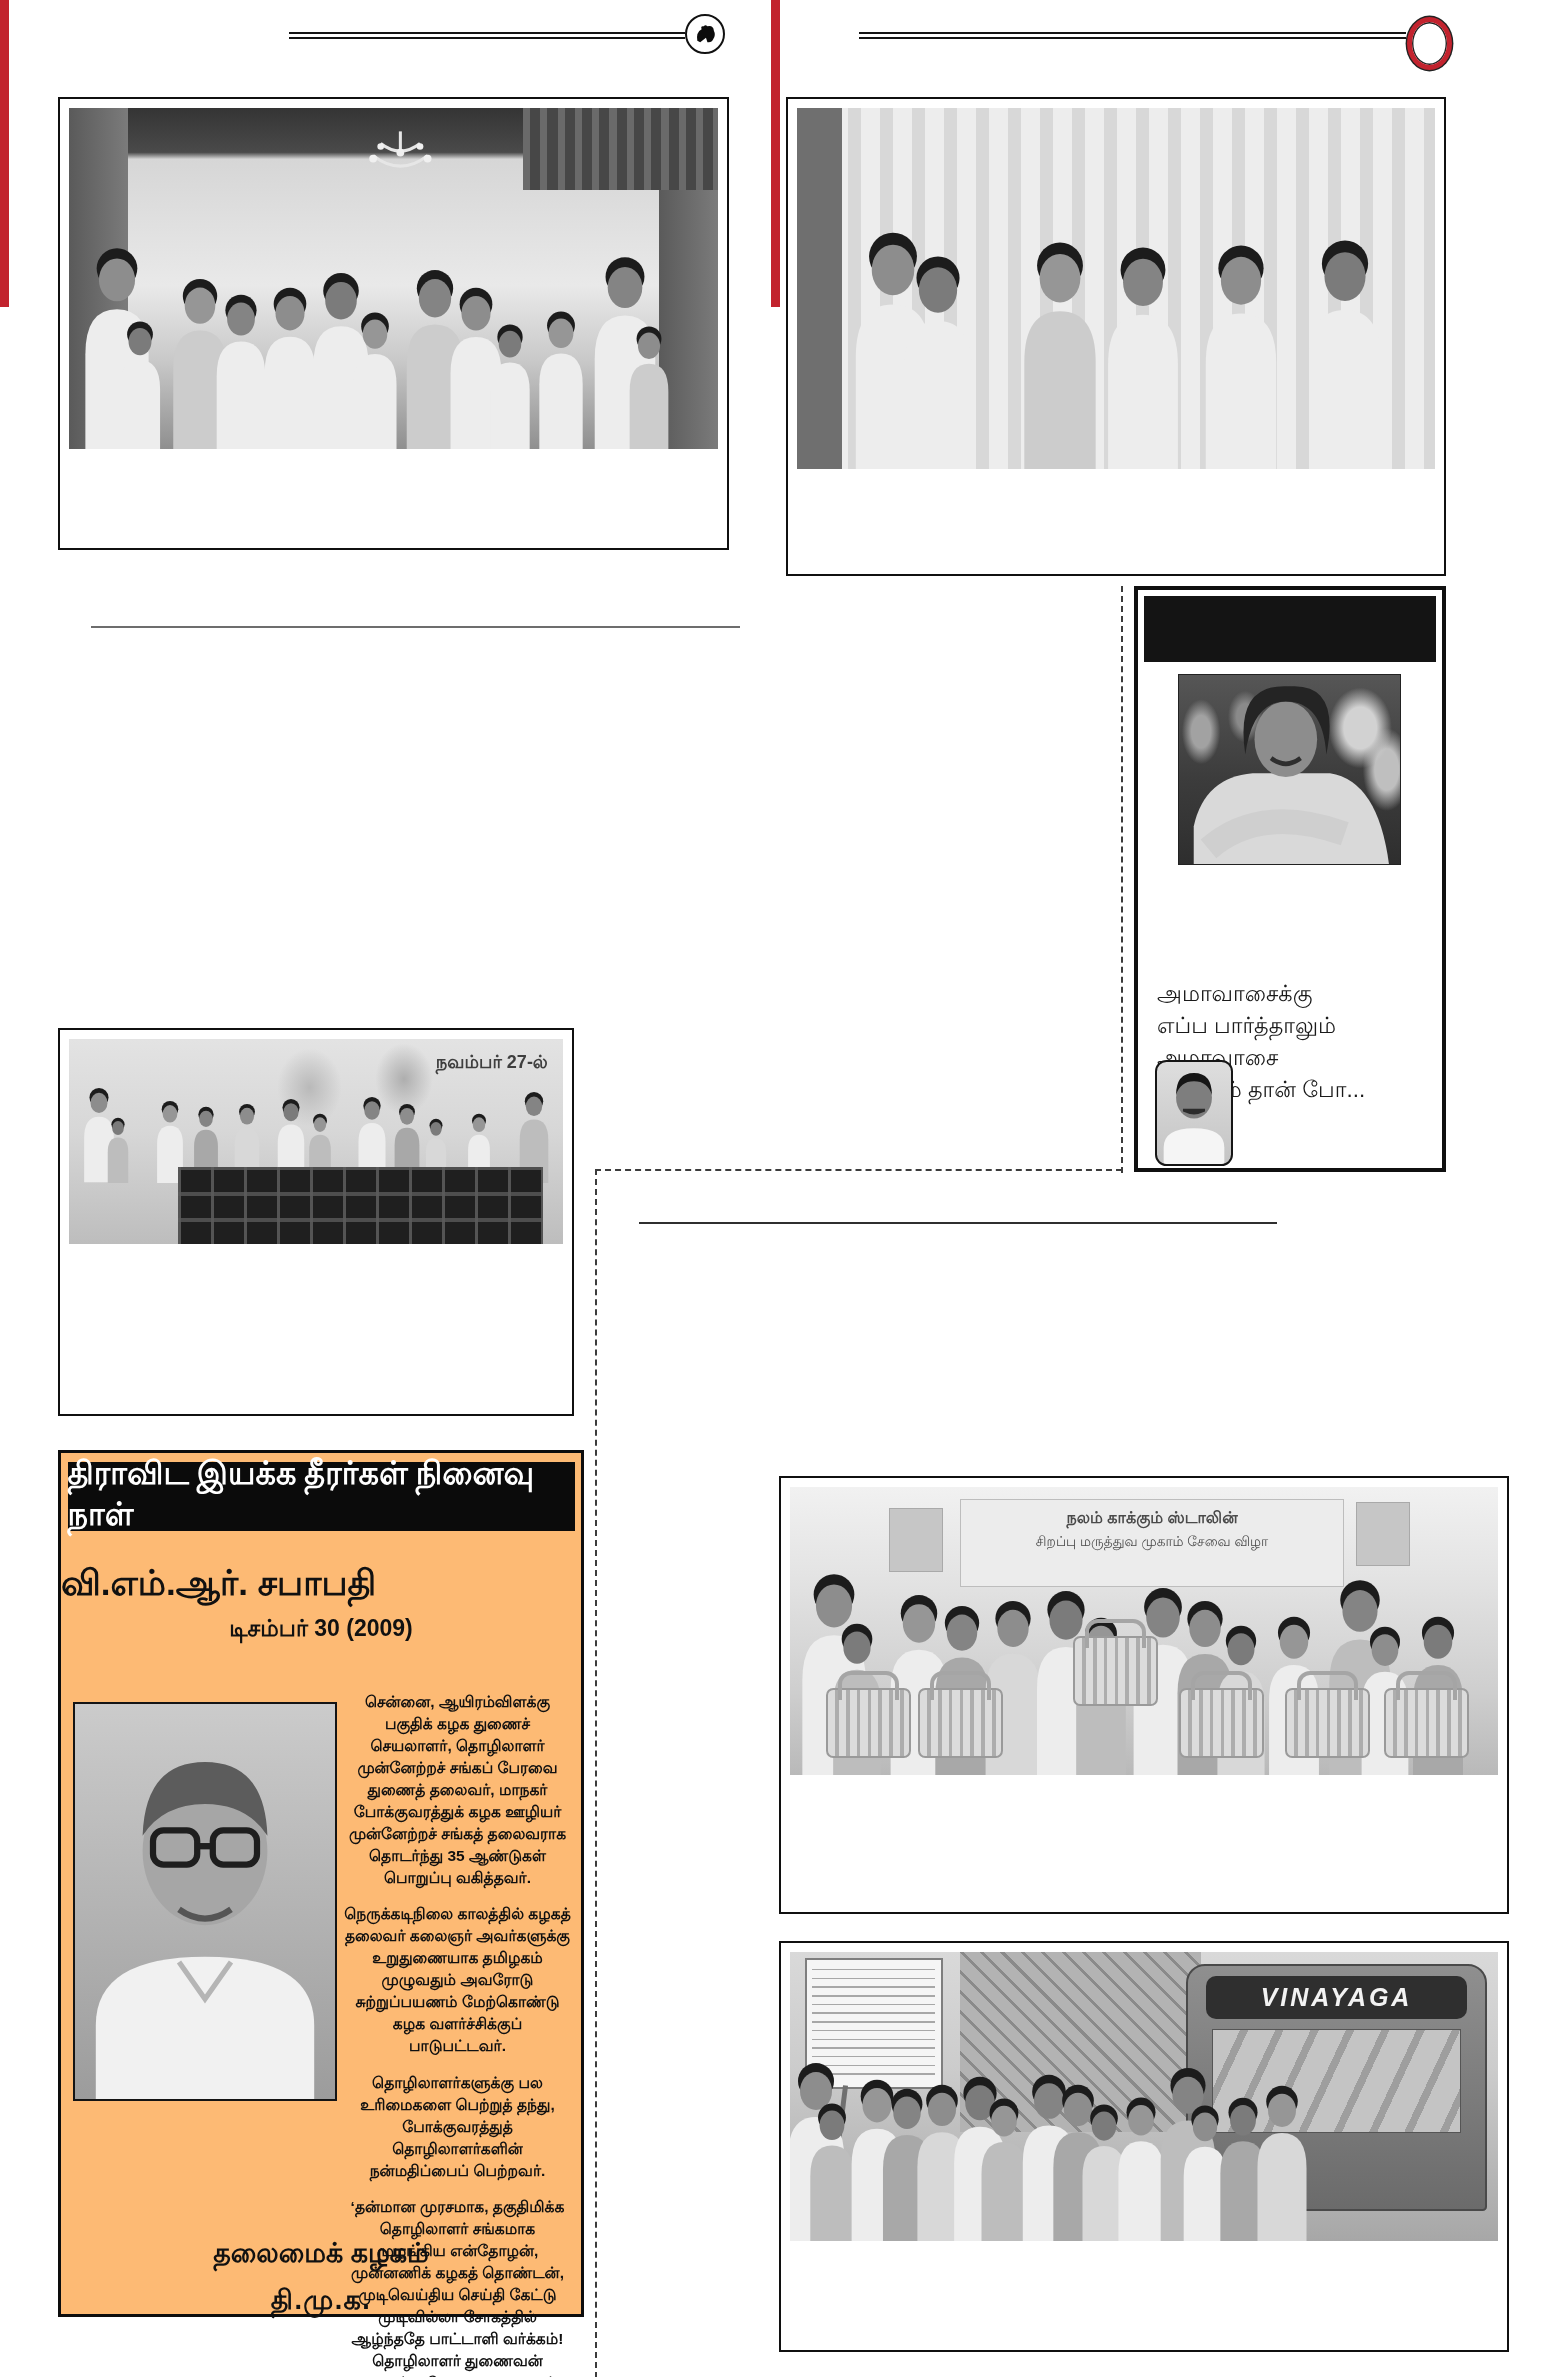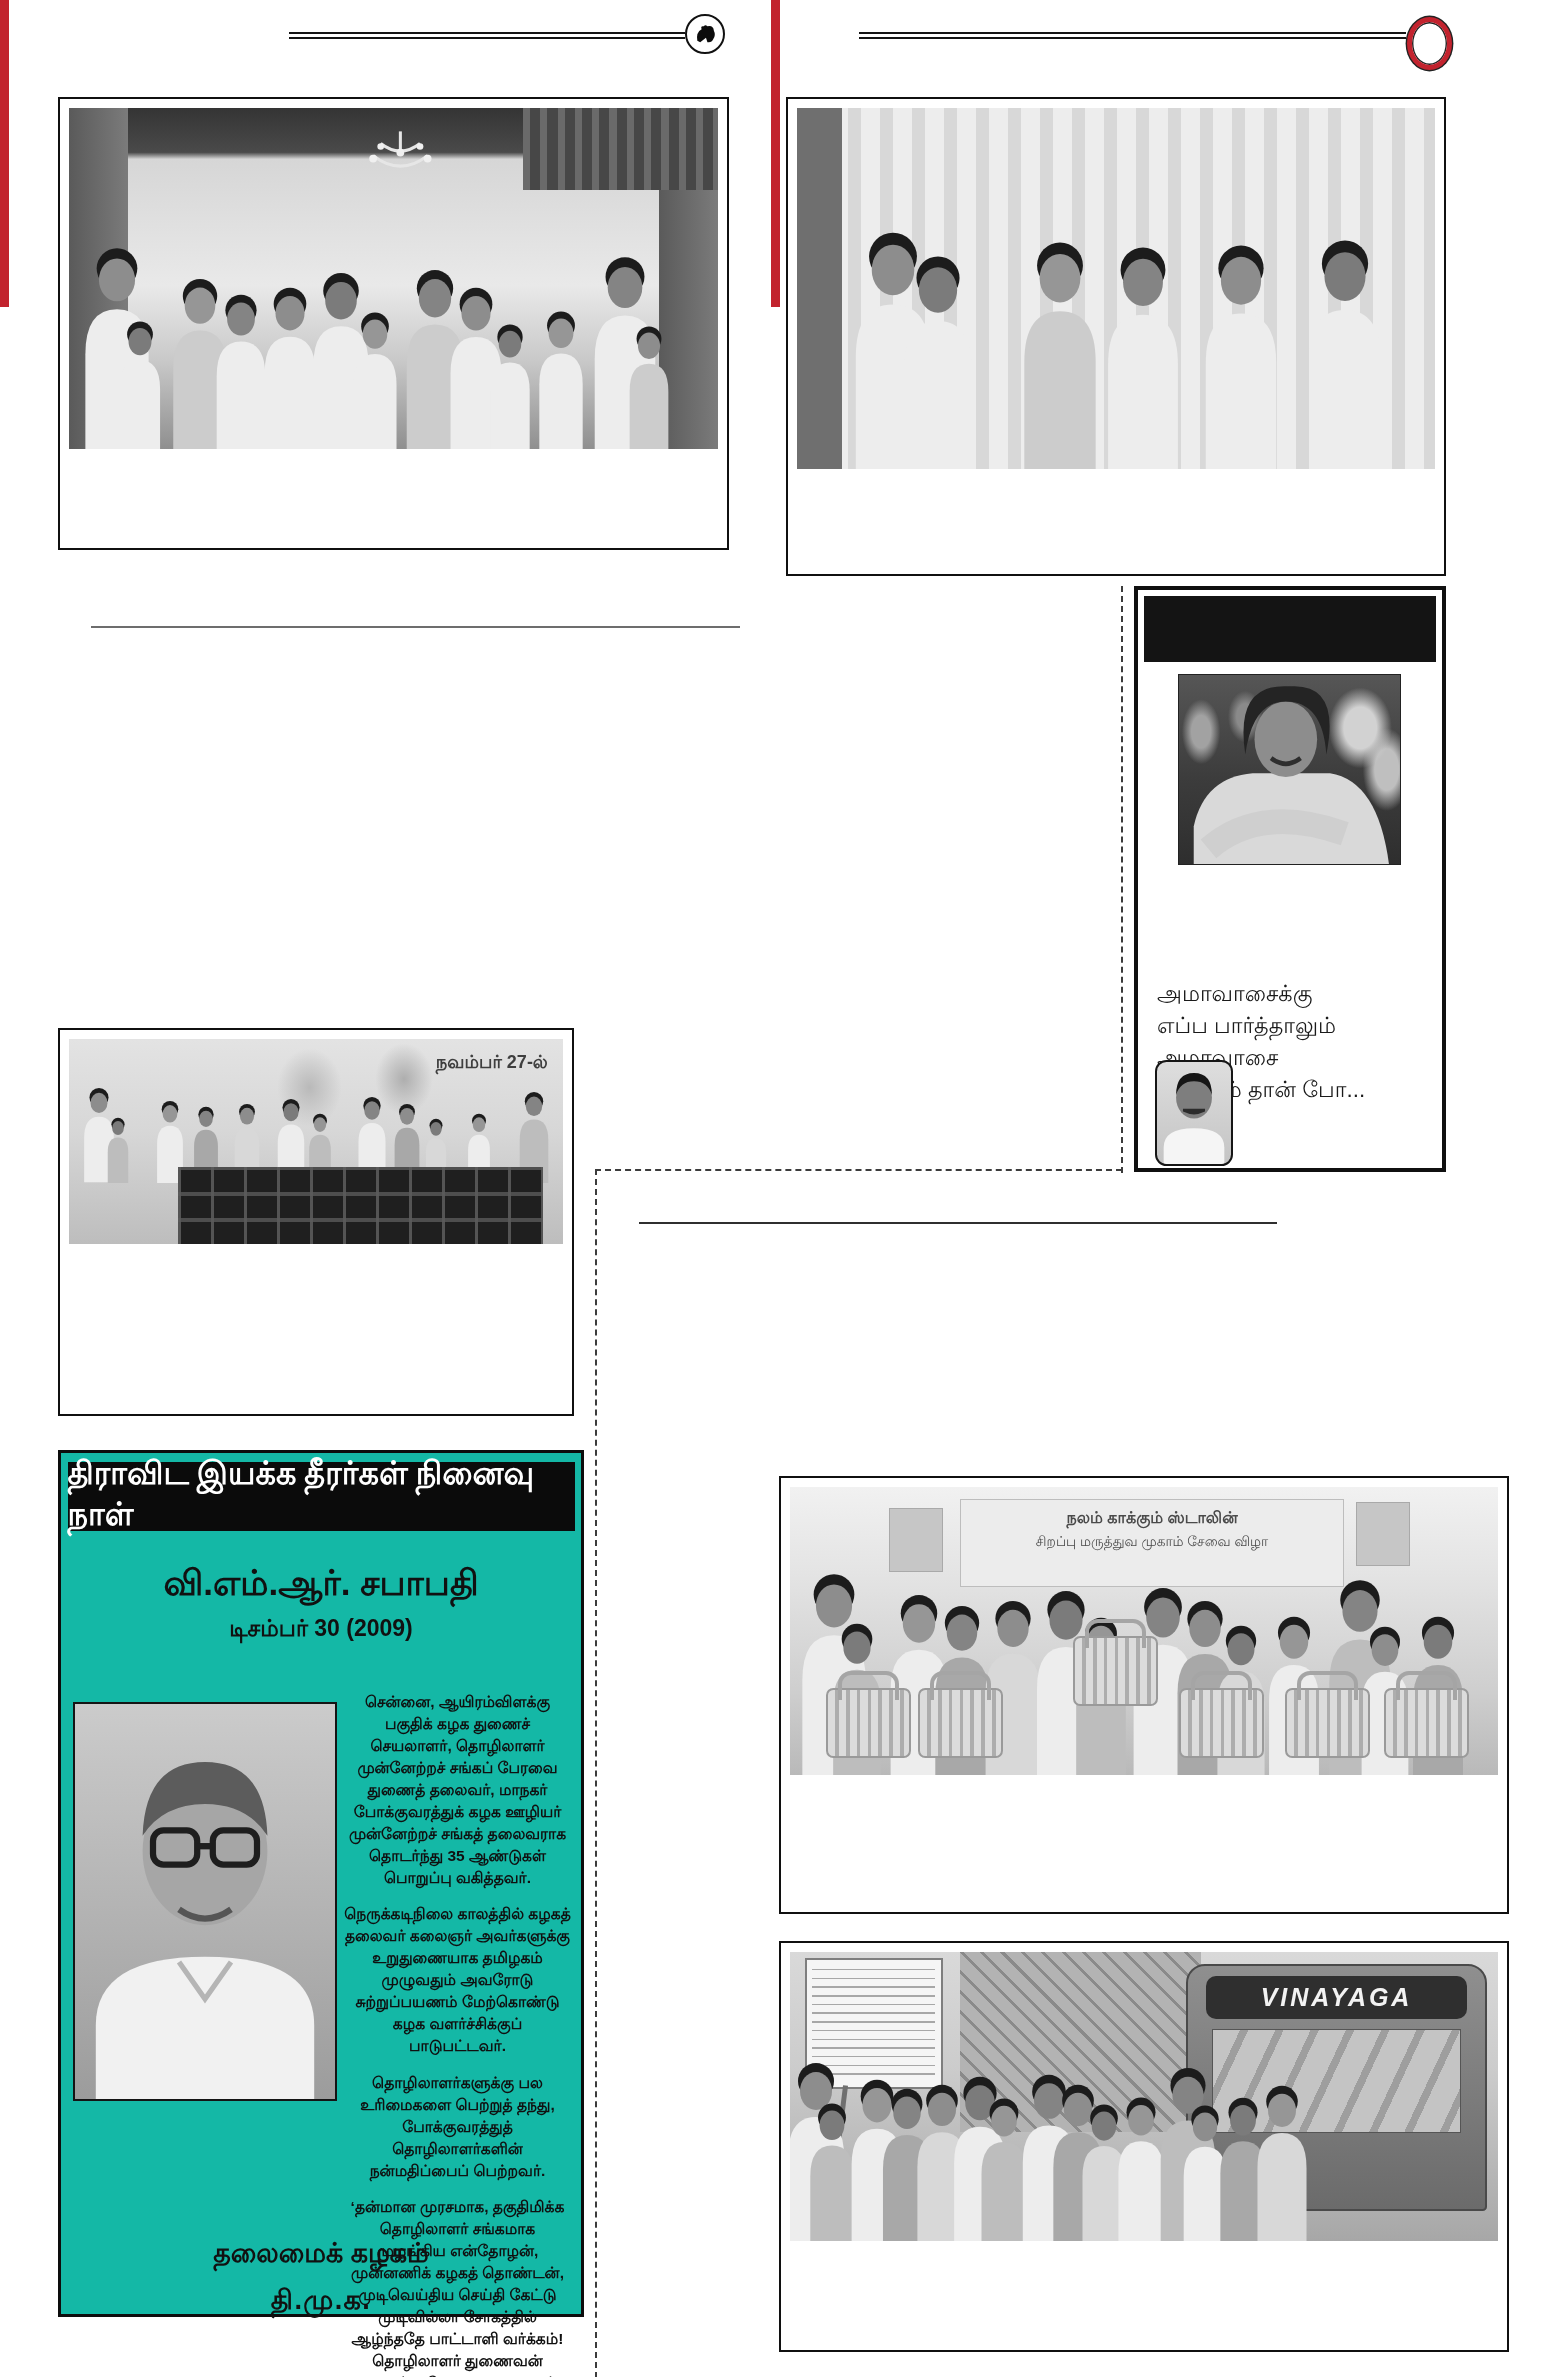--- a/index.html
+++ b/index.html
@@ -45,25 +45,25 @@
       linear-gradient(90deg,#6f6f6f 0 7%,transparent 7%),
       repeating-linear-gradient(90deg,#ededed 0 19px,#d8d8d8 19px 32px);}
   #photo-ml-img{height:205px;background:linear-gradient(180deg,#e3e3e3 0,#d7d7d7 45%,#bdbdbd 100%);}
   .blob{position:absolute;border-radius:50%;}
   .packets{position:absolute;left:22%;right:4%;bottom:0;height:38%;
     background:
       repeating-linear-gradient(90deg,rgba(90,90,90,.9) 0 2.9px,transparent 2.9px 33px),
       repeating-linear-gradient(0deg,#1f1f1f 0 21.6px,#4e4e4e 21.6px 26px);}
   .poster-text{position:absolute;right:3%;top:6%;font-size:18px;font-weight:bold;color:#3f3f3f;}
   
-  #article{position:absolute;left:58px;top:1450px;width:520px;height:861px;border:3.6px solid #0d0d0d;background:#14b8a6;}
+  #article{position:absolute;left:58px;top:1450px;width:520px;height:861px;border:3.6px solid #0d0d0d;background:#fdba74;}
   .art-header{position:absolute;left:6.5px;right:6.5px;top:8.7px;height:69px;background:#0b0b0b;
     display:flex;align-items:center;justify-content:center;}
   .art-header span{font-family:"Liberation Serif", serif;font-weight:bold;color:#fff;font-size:32px;}
-  .art-name{position:absolute;left:0;right:0;top:110px;text-align:center;font-size:35px;font-weight:bold;}
+  .art-name{position:absolute;left:0;right:0;top:110px;font-size:35px;font-weight:bold;}
   .art-date{position:absolute;left:0;right:0;top:162px;text-align:center;font-size:23px;font-weight:bold;}
   .art-portrait{position:absolute;left:11.5px;top:249px;width:260px;height:395px;border:2.9px solid #141414;overflow:hidden;
     background:linear-gradient(180deg,#cbcbcb,#b2b2b2 55%,#9c9c9c);}
   .art-portrait svg{position:absolute;inset:0;width:100%;height:100%;}
   .art-text{position:absolute;left:283px;right:10px;top:238px;}
   .art-text p{margin:0 0 14.4px 0;text-align:center;font-size:15.5px;line-height:22px;font-weight:bold;color:#101010;}
   .art-footer{position:absolute;left:0;right:0;top:785px;text-align:center;font-weight:bold;}
   .art-footer .l1{font-size:27px;margin-bottom:13px;}
   .art-footer .l2{font-size:27px;letter-spacing:1.4px;}
   

